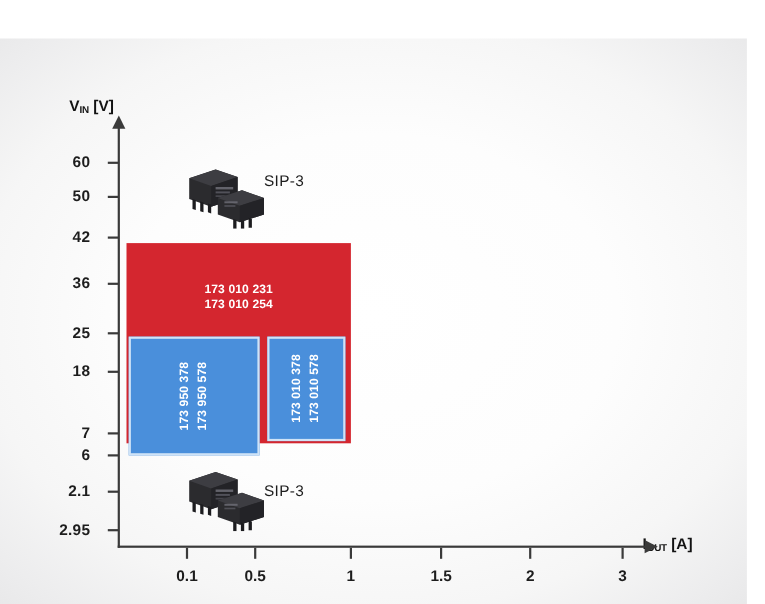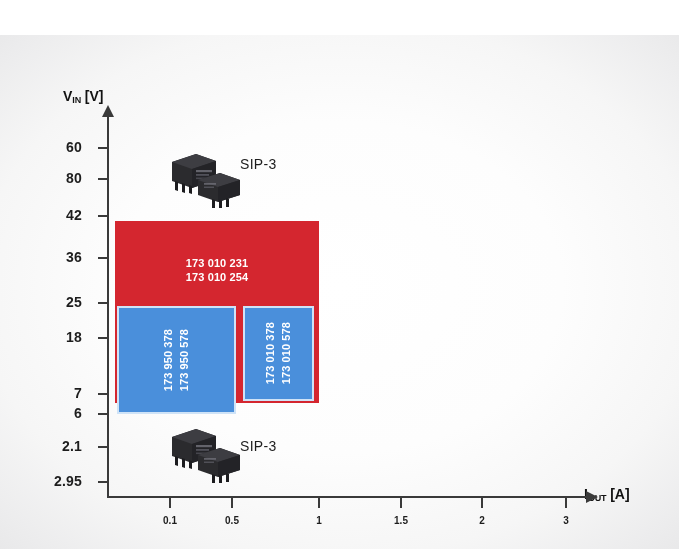--- a/index.html
+++ b/index.html
@@ -92,21 +92,21 @@
     left: 30px;
     width: 62px;
     height: 16px;
   }
   .xlabel {
     position: absolute;
     top: 480px;
     width: 60px;
     margin-left: -30px;
     text-align: center;
-    font-size: 10px;
+    font-size: 14px;
     font-weight: bold;
     color: #1d1d1d;
   }
 
   
   #y-axis-title {
     position: absolute;
     left: 63px;
     top: 53px;
     font-size: 14px;
@@ -200,21 +200,21 @@
   <div class="arrow-right"></div>
 
   <div id="y-ticks">
     <div class="tick-y" style="top:112px"></div>
     <div class="ylabel-wrap" style="top:104px">
       <div class="ylabel">60</div>
     </div>
 
     <div class="tick-y" style="top:143px"></div>
     <div class="ylabel-wrap" style="top:135px">
-      <div class="ylabel">80</div>
+      <div class="ylabel">50</div>
     </div>
 
     <div class="tick-y" style="top:180px"></div>
     <div class="ylabel-wrap" style="top:172px">
       <div class="ylabel">42</div>
     </div>
 
     <div class="tick-y" style="top:222px"></div>
     <div class="ylabel-wrap" style="top:214px">
       <div class="ylabel">36</div>

